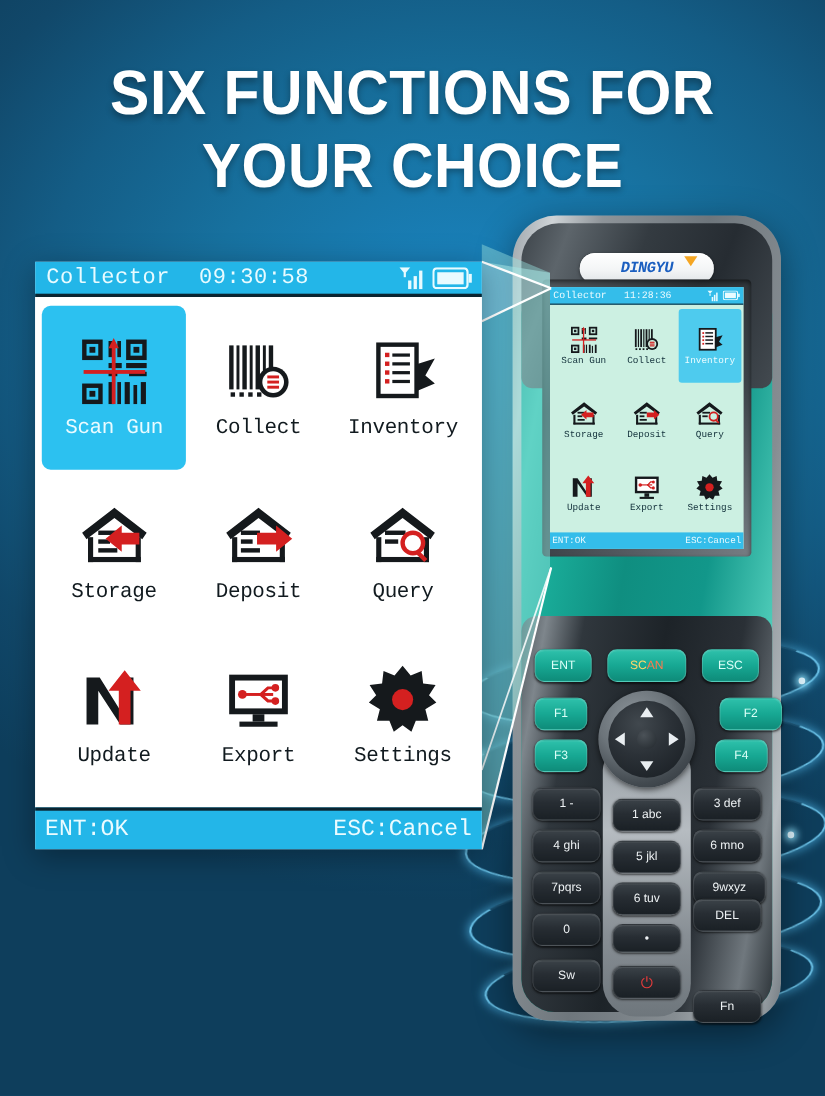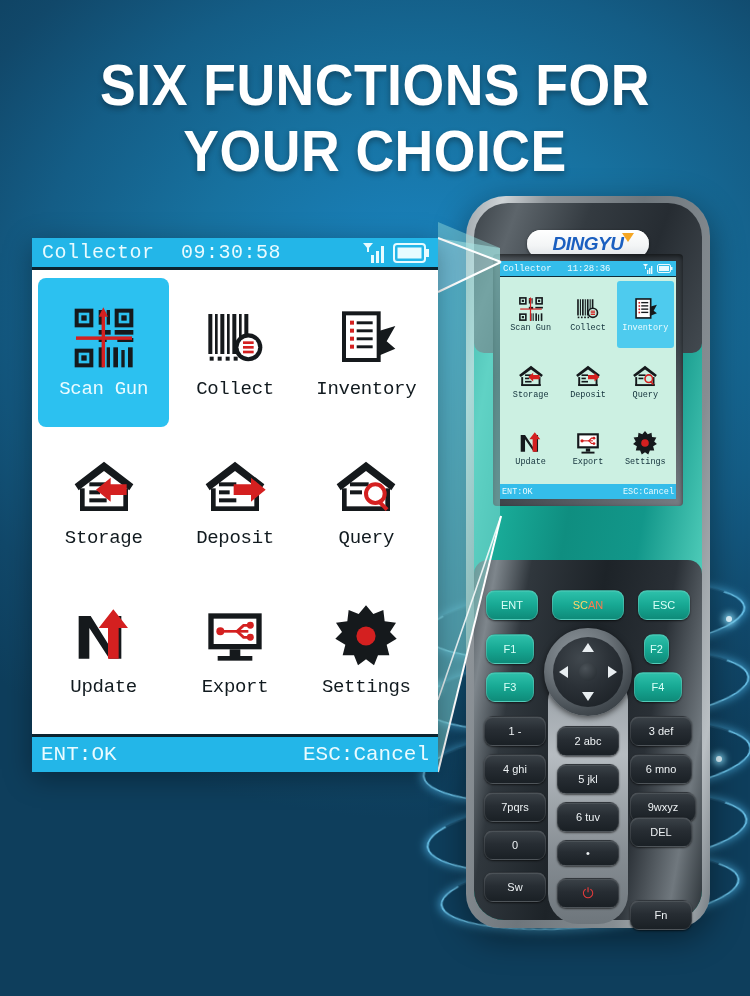--- a/index.html
+++ b/index.html
@@ -74,23 +74,23 @@
     position: absolute;
     left: 50%; top: 34px; transform: translateX(-50%);
     width: 122px; height: 28px;
     border-radius: 14px;
     background: linear-gradient(180deg, #ffffff 0%, #f3f5f6 55%, #dfe3e6 100%);
     box-shadow: 0 1px 3px rgba(0,0,0,0.5), inset 0 1px 0 #fff;
     display: flex; align-items: center; justify-content: center;
     overflow: hidden;
   }
   .logo-text {
-    font-family: Liberation Sans, sans-serif;
+    font-family: Liberation Mono, monospace;
     font-weight: bold; font-style: italic;
-    font-size: 19px; color: #1b5fc0;
+    font-size: 14px; color: #1b5fc0;
     letter-spacing: -0.5px;
     position: relative;
   }
   .logo-tri {
     position: absolute; right: 15px; top: 3px;
     width: 0; height: 0;
     border-left: 6px solid transparent;
     border-right: 6px solid transparent;
     border-top: 9px solid #f5a623;
   }
@@ -477,36 +477,36 @@
   <div class="numpad-center-strip"></div>
 
   <div class="key teal" style="left:20px;top:394px;width:52px;height:30px">ENT</div>
   <div class="key teal scan" style="left:86px;top:394px;width:72px;height:30px">
       <span>SC</span>
       <span class="half">AN</span>
     </div>
   <div class="key teal" style="left:172px;top:394px;width:52px;height:30px">ESC</div>
 
   <div class="key teal" style="left:20px;top:438px;width:48px;height:30px">F1</div>
-  <div class="key teal" style="left:178px;top:438px;width:25px;height:30px">F2</div>
+  <div class="key teal" style="left:188px;top:438px;width:57px;height:30px">F2</div>
   <div class="key teal" style="left:20px;top:476px;width:48px;height:30px">F3</div>
-  <div class="key teal" style="left:168px;top:476px;width:48px;height:30px">F4</div>
+  <div class="key teal" style="left:184px;top:476px;width:48px;height:30px">F4</div>
 
   <div class="dpad" style="top:432px">
     <div class="dpad-inner">
       <span class="arw up"></span>
       <span class="arw dn"></span>
       <span class="arw lf"></span>
       <span class="arw rt"></span>
       <span class="nub"></span>
     </div>
   </div>
 
   <div class="key" style="left:18px;top:520px;width:62px;height:30px">1 -</div>
-  <div class="key" style="left:91px;top:530px;width:62px;height:30px">2 abc</div>
+  <div class="key" style="left:91px;top:530px;width:62px;height:30px">1 abc</div>
   <div class="key" style="left:164px;top:520px;width:62px;height:30px">3 def</div>
 
   <div class="key" style="left:18px;top:558px;width:62px;height:30px">4 ghi</div>
   <div class="key" style="left:91px;top:568px;width:62px;height:30px">5 jkl</div>
   <div class="key" style="left:164px;top:558px;width:62px;height:30px">6 mno</div>
 
   <div class="key" style="left:18px;top:596px;width:62px;height:30px">7pqrs</div>
   <div class="key" style="left:91px;top:606px;width:62px;height:30px">6 tuv</div>
   <div class="key" style="left:164px;top:596px;width:66px;height:30px">9wxyz</div>
 

